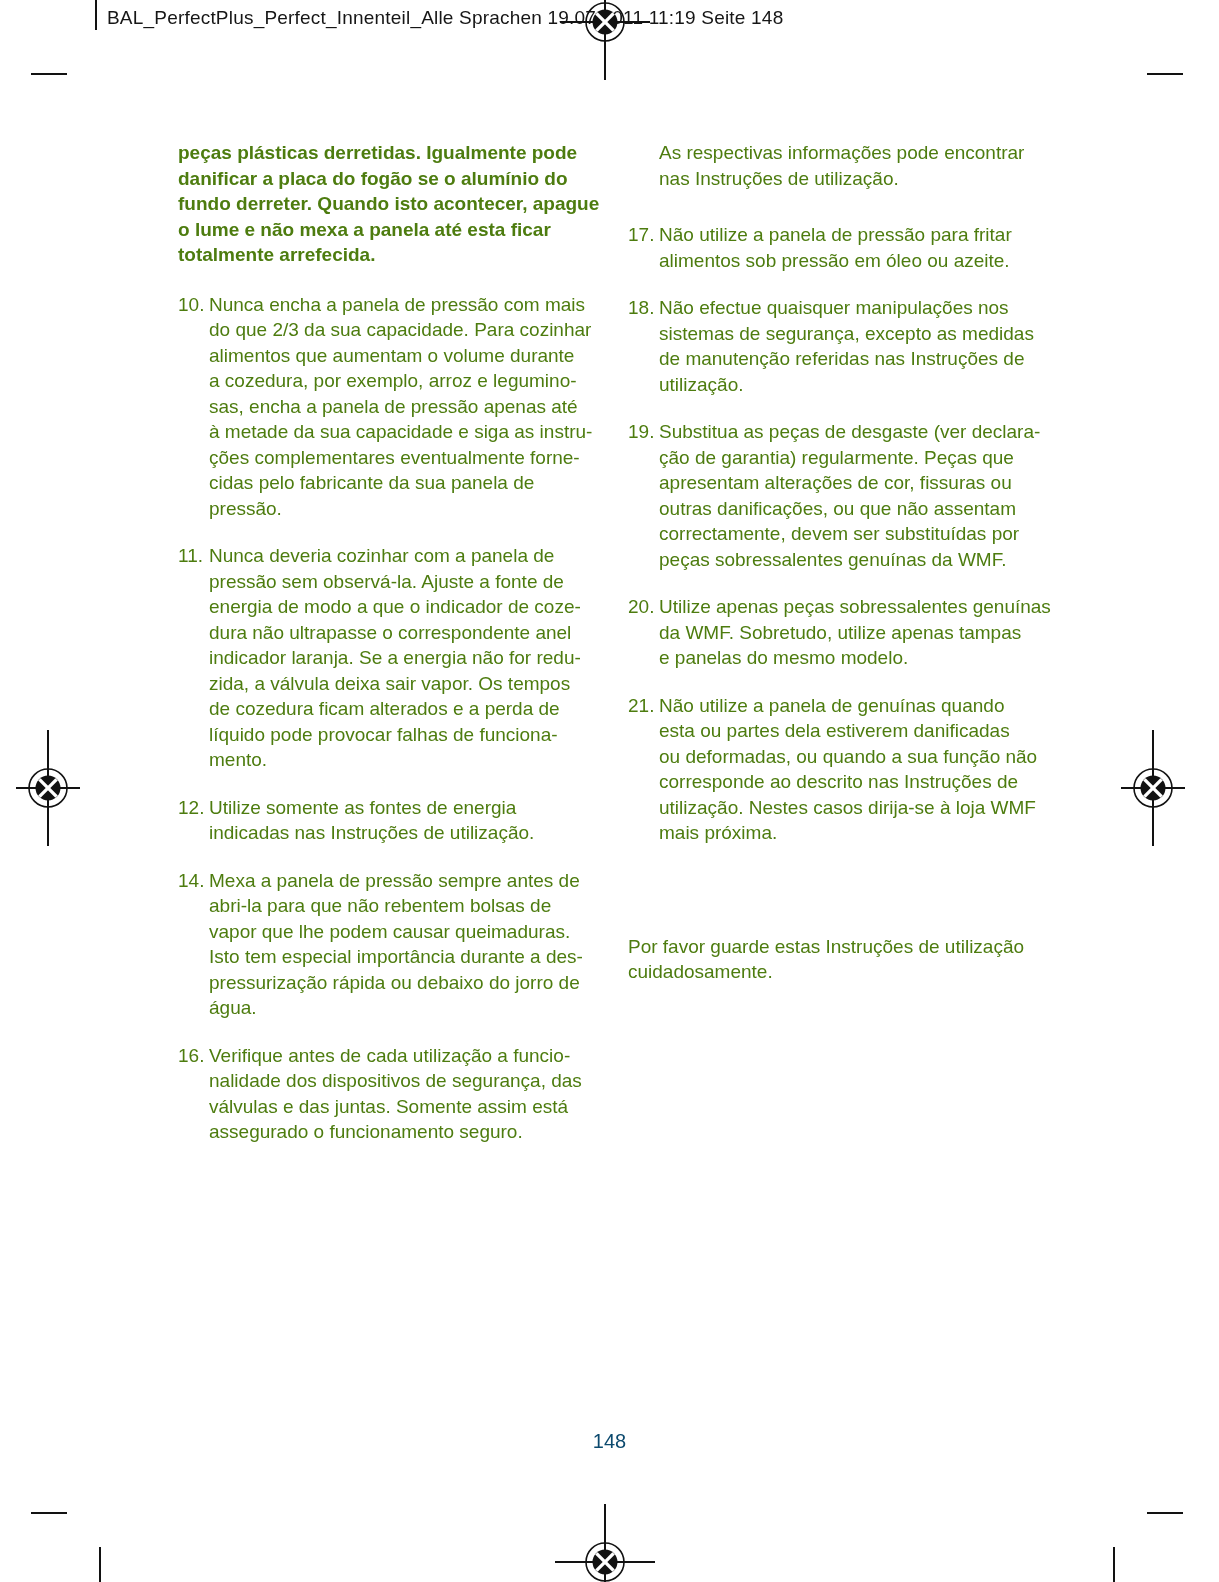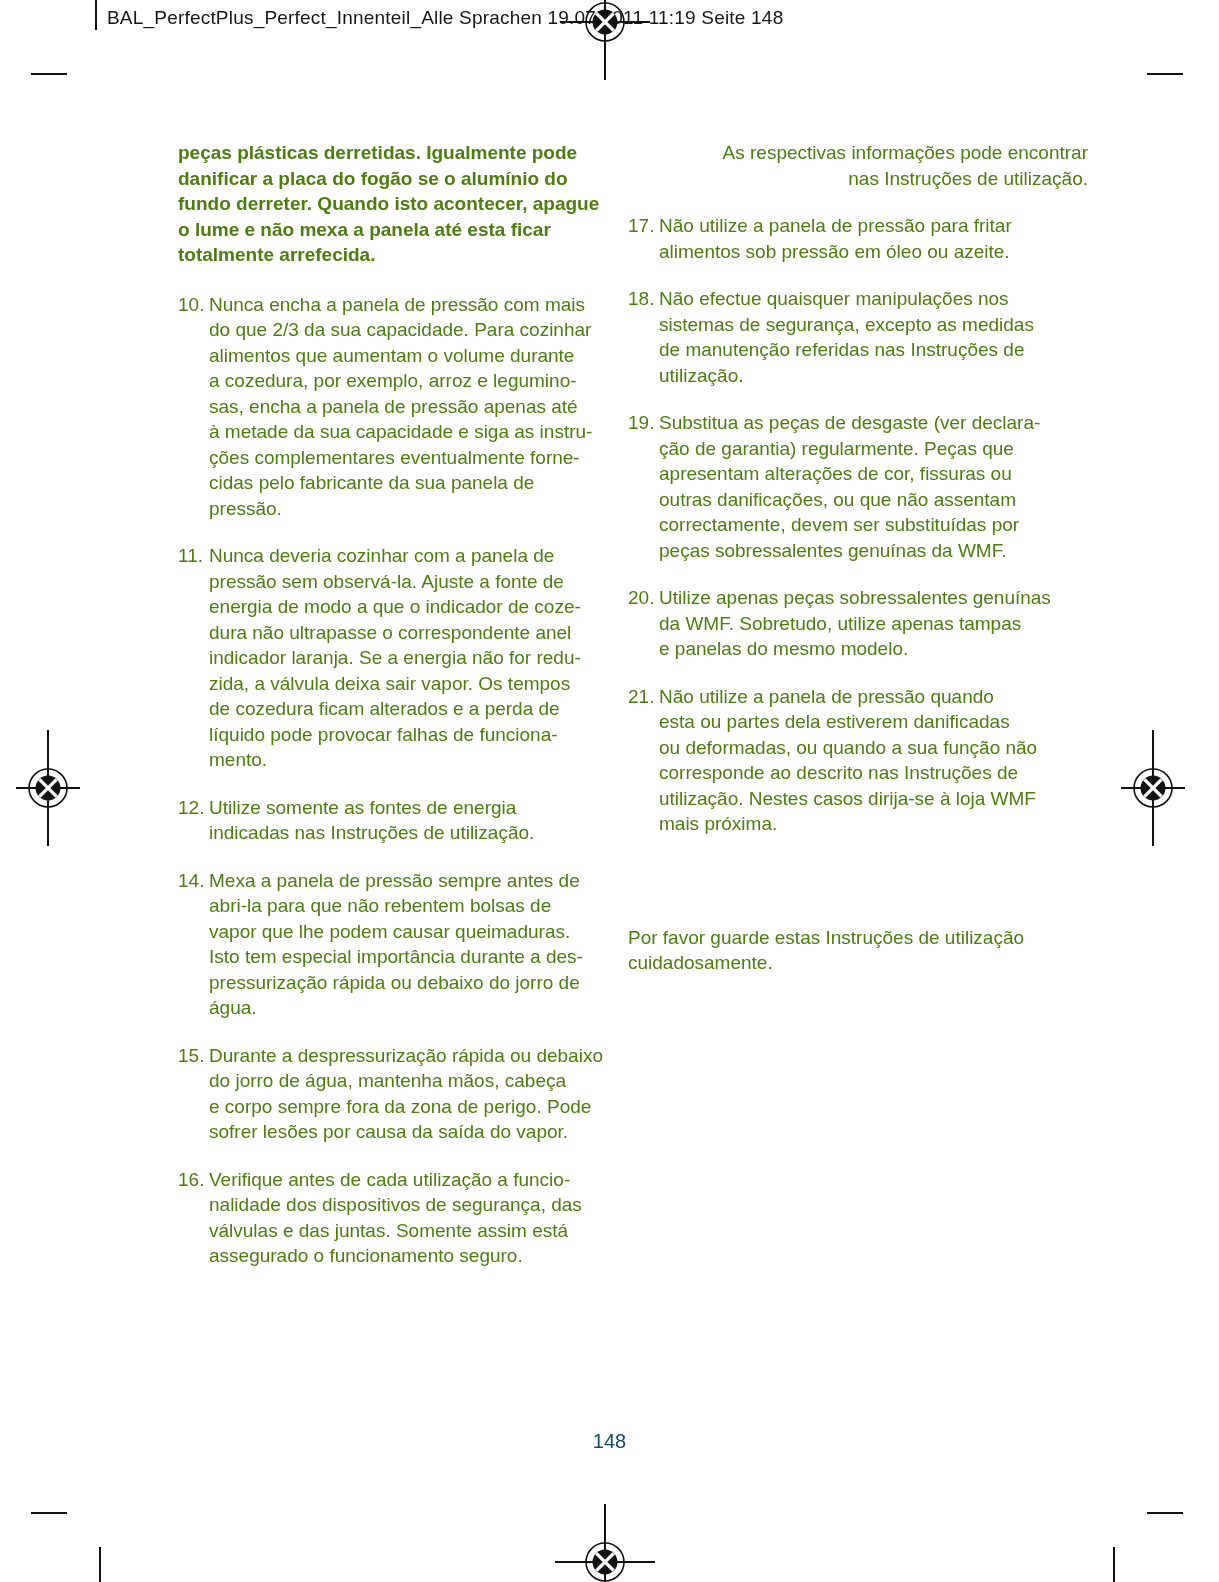--- a/index.html
+++ b/index.html
@@ -37,21 +37,21 @@
     position: absolute;
     font-size: 19px; line-height: 25.5px;
     color: #4d7c0f;
   }
   .col-left  { left: 178px; top: 140px; width: 448px; }
   .col-right { left: 628px; top: 140px; width: 460px; }
   .para { white-space: pre-line; }
   .intro-bold { font-weight: bold; margin-bottom: 24px; }
   .item { position: relative; padding-left: 31px; margin-bottom: 22px; }
   .item .num { position: absolute; left: 0; top: 0; text-align: center; }
-  .continuation { padding-left: 31px; margin-bottom: 22px; text-align: right; }
+  .continuation { padding-left: 31px; margin-bottom: 31px; }
   .closing-bold { font-weight: normal; margin-top: 88px; }
 
   .page-number {
     position: absolute; left: 0; top: 1430px; width: 1219px;
     text-align: center; font-size: 20px; color: #0c4a6e;
   }
 </style>
 </head>
 <body>
 
@@ -139,27 +139,20 @@
     <div class="item">
       <span class="num">14.</span>
       <span class="para">Mexa a panela de pressão sempre antes de
 abri-la para que não rebentem bolsas de
 vapor que lhe podem causar queimaduras.
 Isto tem especial importância durante a des-
 pressurização rápida ou debaixo do jorro de
 água.</span>
     </div>
     <div class="item">
-      <span class="num">15.</span>
-      <span class="para">Durante a despressurização rápida ou debaixo
-do jorro de água, mantenha mãos, cabeça
-e corpo sempre fora da zona de perigo. Pode
-sofrer lesões por causa da saída do vapor.</span>
-    </div>
-    <div class="item">
       <span class="num">16.</span>
       <span class="para">Verifique antes de cada utilização a funcio-
 nalidade dos dispositivos de segurança, das
 válvulas e das juntas. Somente assim está
 assegurado o funcionamento seguro.</span>
     </div>
   </div>
 
   <div class="col col-right">
     <div class="para continuation">As respectivas informações pode encontrar
@@ -187,21 +180,21 @@
 peças sobressalentes genuínas da WMF.</span>
     </div>
     <div class="item">
       <span class="num">20.</span>
       <span class="para">Utilize apenas peças sobressalentes genuínas
 da WMF. Sobretudo, utilize apenas tampas
 e panelas do mesmo modelo.</span>
     </div>
     <div class="item">
       <span class="num">21.</span>
-      <span class="para">Não utilize a panela de pressão quando
+      <span class="para">Não utilize a panela de genuínas quando
 esta ou partes dela estiverem danificadas
 ou deformadas, ou quando a sua função não
 corresponde ao descrito nas Instruções de
 utilização. Nestes casos dirija-se à loja WMF
 mais próxima.</span>
     </div>
 
     <div class="para closing-bold">Por favor guarde estas Instruções de utilização
 cuidadosamente.</div>
   </div>

